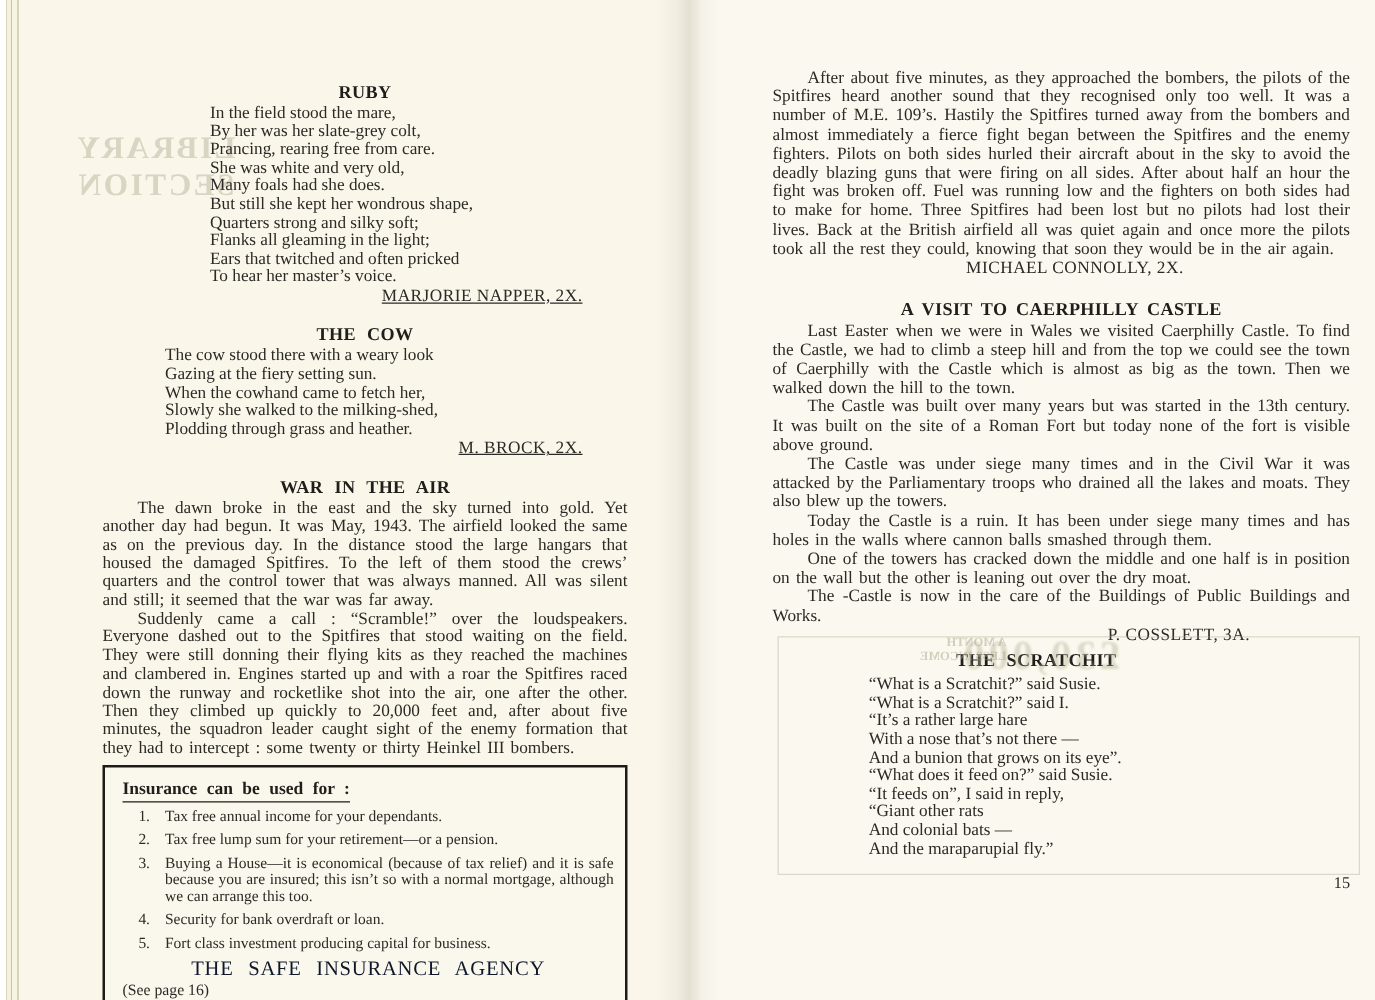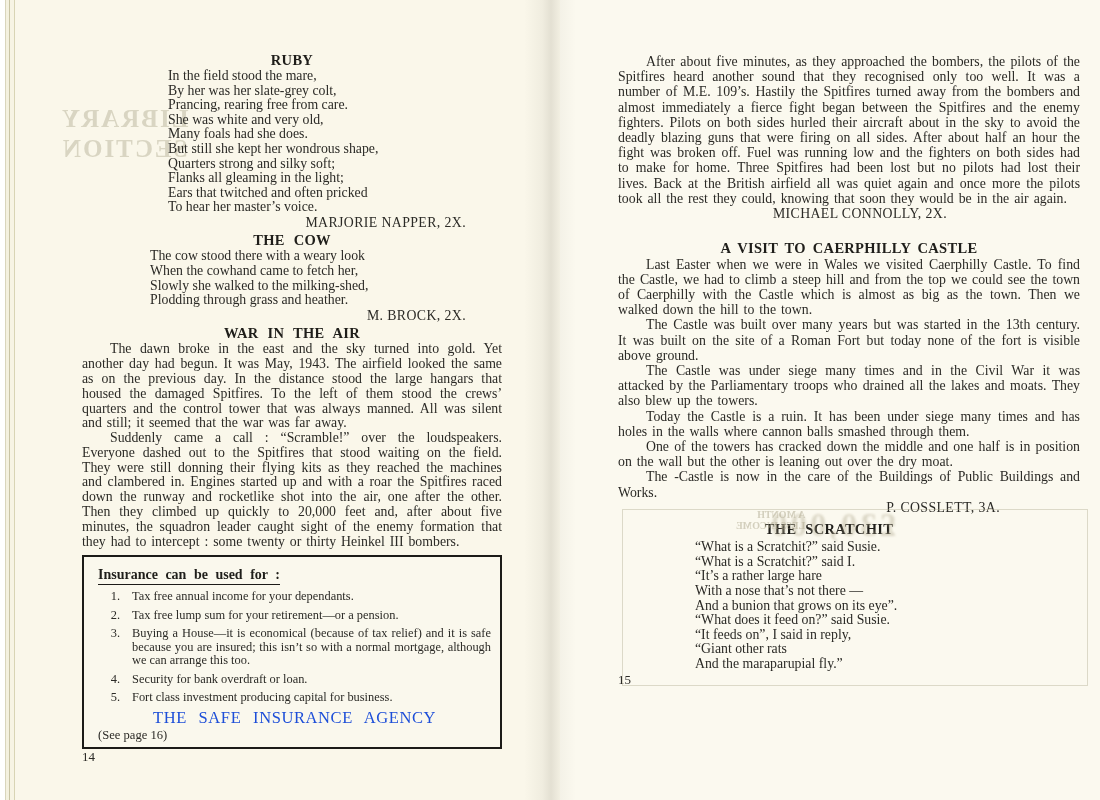--- a/index.html
+++ b/index.html
@@ -32,29 +32,29 @@
       rgba(110,104,88,0) 100%);
   }
 
   .col-left  { position:absolute; left:82px;  top:50px; width:420px; }
   .col-right { position:absolute; left:618px; top:54px; width:462px; }
 
   .heading {
     font-weight:bold; text-align:center;
     font-size:14.5px; line-height:17px;
     word-spacing:5px; letter-spacing:0.3px;
-    color:#1f1e1a; margin-top:2px;
+    color:#1f1e1a; margin-top:16px;
   }
   .heading.tight { word-spacing:3px; }
   .poem-line { font-size:13.8px; line-height:14.6px; white-space:nowrap; }
   .indent-ruby  { margin-left:86px; }
-  .indent-cow   { margin-left:68px; }
+  .indent-cow   { margin-left:50px; }
   .indent-scr   { margin-left:77px; }
   .attribution  { text-align:right; font-size:13.8px; line-height:15.5px; letter-spacing:0.4px; }
-  .pad-r-36  { padding-right:36px; }
+  .pad-r-36  { padding-right:36px;text-decoration:underline; }
   .pad-r-133 { padding-right:133px; }
   .pad-r-80  { padding-right:80px; }
   .para {
     font-size:13.8px; line-height:14.8px;
     text-align:justify; text-indent:28px; word-spacing:1.5px;
   }
   .col-right .para { line-height:15.2px; }
 
   .ad-box {
     border:2px solid #1c1b18;
@@ -65,25 +65,25 @@
   .ad-heading {
     display:inline-block; font-weight:bold; font-size:14px;
     word-spacing:4px; border-bottom:1.6px solid #1c1b18; padding-bottom:1px;
     color:#1f1e1a;
   }
   .ad-item { display:flex; margin-top:5px; font-size:12.4px; line-height:13.4px; }
   .ad-num  { flex:none; width:34px; text-align:right; padding-right:12px; }
   .ad-text { text-align:justify; }
   .ad-agency {
     text-align:center; font-size:16.5px; line-height:19px;
-    word-spacing:7px; letter-spacing:0.6px; margin-top:4px; color:#1d4ed8;
+    word-spacing:7px; letter-spacing:0.6px; margin-top:4px; color:#0f172a;
   }
   .ad-note { text-align:left; font-size:12.6px; line-height:14px; margin-top:1px; }
 
-  .page-num { text-align:left; font-size:13px; }
+  .page-num { text-align:right; font-size:13px; margin-top:12px; }
   .page-num.shift-left { padding-right:55px; }
 
   .ghost {
     position:absolute; pointer-events:none;
     transform:scaleX(-1); font-weight:bold;
     color:rgba(168,162,136,0.40); filter:blur(0.6px);
   }
   .ghost-library { left:60px; top:104px; font-size:25px; line-height:30px; letter-spacing:2px; text-align:center; }
   .scr-wrap { position:relative; }
   .ghost-frame {
@@ -126,20 +126,21 @@
       <div class="poem-line">Quarters strong and silky soft;</div>
       <div class="poem-line">Flanks all gleaming in the light;</div>
       <div class="poem-line">Ears that twitched and often pricked</div>
       <div class="poem-line">To hear her master’s voice.</div>
     </div>
     <div class="attribution pad-r-36">MARJORIE NAPPER, 2X.</div>
 
     <div class="heading">THE COW</div>
     <div class="indent-cow">
       <div class="poem-line">The cow stood there with a weary look</div>
+      <div class="poem-line">Gazing at the fiery setting sun.</div>
       <div class="poem-line">When the cowhand came to fetch her,</div>
       <div class="poem-line">Slowly she walked to the milking-shed,</div>
       <div class="poem-line">Plodding through grass and heather.</div>
     </div>
     <div class="attribution pad-r-36">M. BROCK, 2X.</div>
 
     <div class="heading">WAR IN THE AIR</div>
     <p class="para">The dawn broke in the east and the sky turned into gold. Yet another day had begun.  It was May, 1943.  The airfield looked the same as on the previous day.  In the distance stood the large hangars that housed the damaged Spitfires.  To the left of them stood the crews’ quarters and the control tower that was always manned.  All was silent and still; it seemed that the war was far away.</p>
     <p class="para">Suddenly came a call : “Scramble!” over the loudspeakers. Everyone dashed out to the Spitfires that stood waiting on the field.  They were still donning their flying kits as they reached the machines and clambered in.  Engines started up and with a roar the Spitfires raced down the runway and rocketlike shot into the air, one after the other.  Then they climbed up quickly to 20,000 feet and, after about five minutes, the squadron leader caught sight of the enemy formation that they had to intercept : some twenty or thirty Heinkel III bombers.</p>
 
@@ -196,19 +197,20 @@
       <div class="heading scr-heading" style="margin-top:6px;">THE SCRATCHIT</div>
       <div class="indent-scr">
         <div class="poem-line">“What is a Scratchit?” said Susie.</div>
         <div class="poem-line">“What is a Scratchit?” said I.</div>
         <div class="poem-line">“It’s a rather large hare</div>
         <div class="poem-line">With a nose that’s not there —</div>
         <div class="poem-line">And a bunion that grows on its eye”.</div>
         <div class="poem-line">“What does it feed on?” said Susie.</div>
         <div class="poem-line">“It feeds on”, I said in reply,</div>
         <div class="poem-line">“Giant other rats</div>
+        <div class="poem-line">And colonial bats —</div>
         <div class="poem-line">And the maraparupial fly.”</div>
       </div>
     </div>
 
     <div class="page-num">15</div>
   </div>
 </div>
 
 </body></html>

